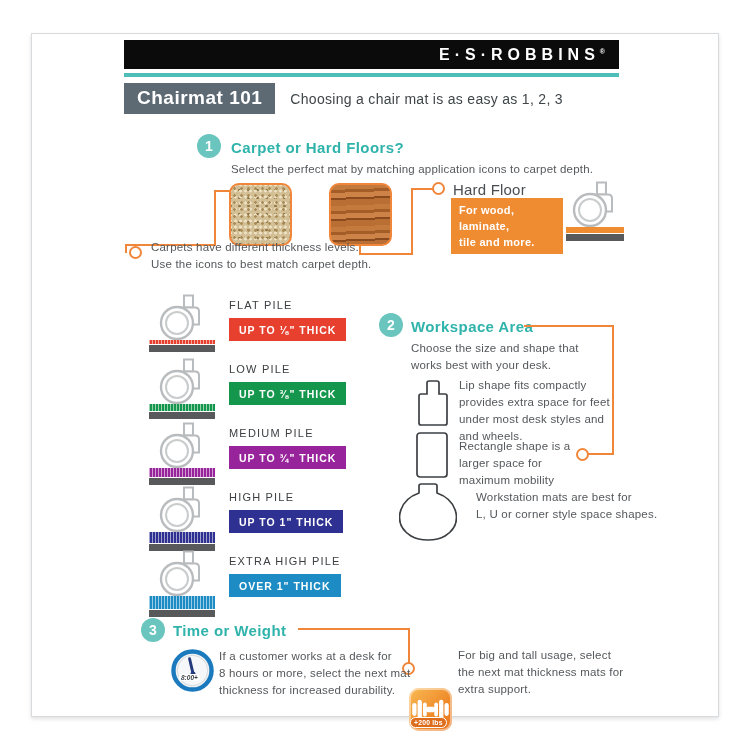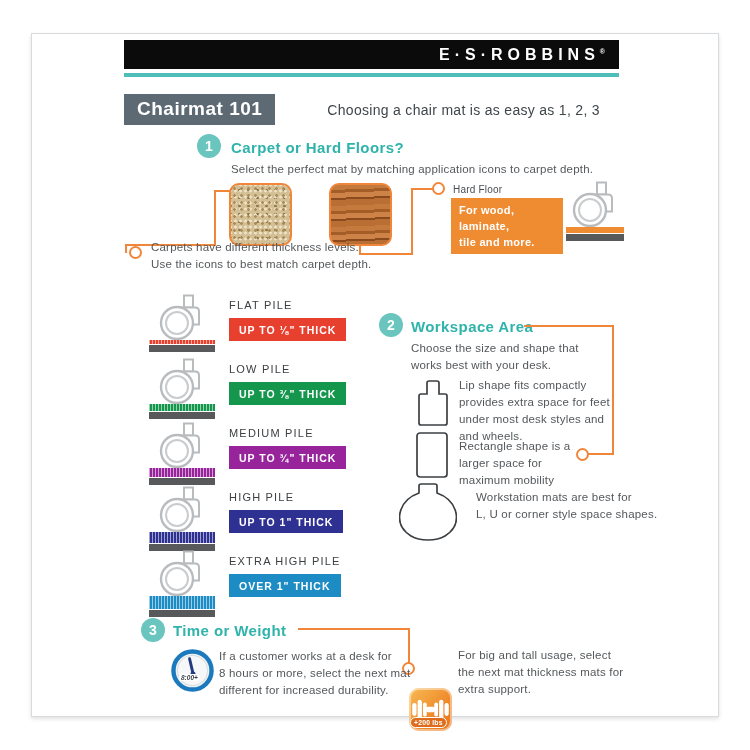--- a/index.html
+++ b/index.html
@@ -8,24 +8,24 @@
   #card{position:absolute;left:31px;top:33px;width:686px;height:682px;background:#fff;
         border:1px solid #d8dbdd;box-shadow:0 2px 4px rgba(0,0,0,.12);}
   .abs{position:absolute;}
 
   
   .brandbar{left:92px;top:6px;width:495px;height:29px;background:var(--black);
             display:flex;align-items:center;justify-content:flex-end;padding-right:14px;box-sizing:border-box;}
   .brandbar .logo{color:#fff;font-weight:bold;font-size:16px;letter-spacing:5px;}
   .brandbar sup{font-size:7px;letter-spacing:0;}
   .tealrule{left:92px;top:39px;width:495px;height:4px;background:var(--teal-rule);}
-  .titlerow{left:92px;top:60px;display:flex;align-items:center;gap:15px;}
+  .titlerow{left:92px;top:49px;display:flex;align-items:center;gap:15px;}
   .titlebox{background:var(--slate);color:#fff;font-weight:bold;font-size:19px;
             padding:4px 13px 5px 13px;letter-spacing:.5px;}
-  .subtitle{font-size:14px;color:#3f464a;letter-spacing:.3px;margin-left:37px;}
+  .subtitle{font-size:14px;color:#3f464a;letter-spacing:.3px;}
 
   
   .stepnum{width:24px;height:24px;border-radius:50%;background:var(--teal-badge);color:#fff;
            font-weight:bold;font-size:14px;display:flex;align-items:center;justify-content:center;}
   .stephead{font-size:15px;font-weight:bold;color:var(--teal-head);letter-spacing:.4px;}
   .body{font-size:11.5px;line-height:17px;color:#54585b;letter-spacing:.2px;}
 
   
   .swatch{width:63px;height:63px;border-radius:10px;border:2px solid var(--orange);box-sizing:border-box;}
   .carpet-tex{background-color:#d3bf95;
@@ -96,21 +96,21 @@
   <div class="abs body" style="left:119px;top:205px;">
     <div>Carpets have different thickness levels.</div>
     <div>Use the icons to best match carpet depth.</div>
   </div>
 
   <div class="abs oline" style="left:327px;top:212px;width:2px;height:9px;"></div>
   <div class="abs oline" style="left:327px;top:219px;width:54px;height:2px;"></div>
   <div class="abs oline" style="left:379px;top:154px;width:2px;height:67px;"></div>
   <div class="abs oline" style="left:379px;top:154px;width:22px;height:2px;"></div>
   <div class="abs ocircle" style="left:400px;top:148px;"></div>
-  <div class="abs body" style="left:421px;top:147px;font-size:10px;color:#494e52;">Hard Floor</div>
+  <div class="abs body" style="left:421px;top:147px;font-size:15px;color:#494e52;">Hard Floor</div>
   <div class="abs hfnote" style="left:419px;top:164px;">
     <div>For wood, laminate,</div>
     <div>tile and more.</div>
   </div>
 
   <div class="abs caster" style="left:532px;top:147px;">
     <svg width="62" height="46" viewBox="0 0 62 46">
       <rect x="33" y="1.5" width="9" height="12" fill="#fff" stroke="#b9bcbe" stroke-width="2"></rect>
       <path d="M25 13.5 h19 q4 0 4 4 v13 h-11" fill="#fff" stroke="#b9bcbe" stroke-width="2"></path>
       <circle cx="26" cy="29" r="16" fill="#fff" stroke="#b9bcbe" stroke-width="2.4"></circle>
@@ -262,21 +262,21 @@
       <circle cx="22" cy="22" r="19.5" fill="#eef1f2" stroke="#1b79bd" stroke-width="4.5"></circle>
       <circle cx="22" cy="22" r="15.5" fill="#f6f7f8" stroke="#d7dadc" stroke-width="1"></circle>
       <line x1="22.5" y1="25" x2="19" y2="10" stroke="#233a7d" stroke-width="3" stroke-linecap="round"></line>
       <circle cx="22.5" cy="25.5" r="2.6" fill="#233a7d"></circle>
     </svg>
     <span class="t">8:00+</span>
   </div>
   <div class="abs body" style="left:187px;top:614px;">
     <div>If a customer works at a desk for</div>
     <div>8 hours or more, select the next mat</div>
-    <div>different for increased durability.</div>
+    <div>thickness for increased durability.</div>
   </div>
 
   <div class="abs weight" style="left:377px;top:611px;">
     <svg width="43" height="43" viewBox="0 0 40 40">
       <g fill="#fff">
         <rect x="3" y="14" width="4" height="12" rx="2"></rect>
         <rect x="8" y="11" width="4" height="18" rx="2"></rect>
         <rect x="13" y="13.5" width="3.5" height="13" rx="1.7"></rect>
         <rect x="15.5" y="17.5" width="9" height="5" rx="2"></rect>
         <rect x="23.5" y="13.5" width="3.5" height="13" rx="1.7"></rect>

